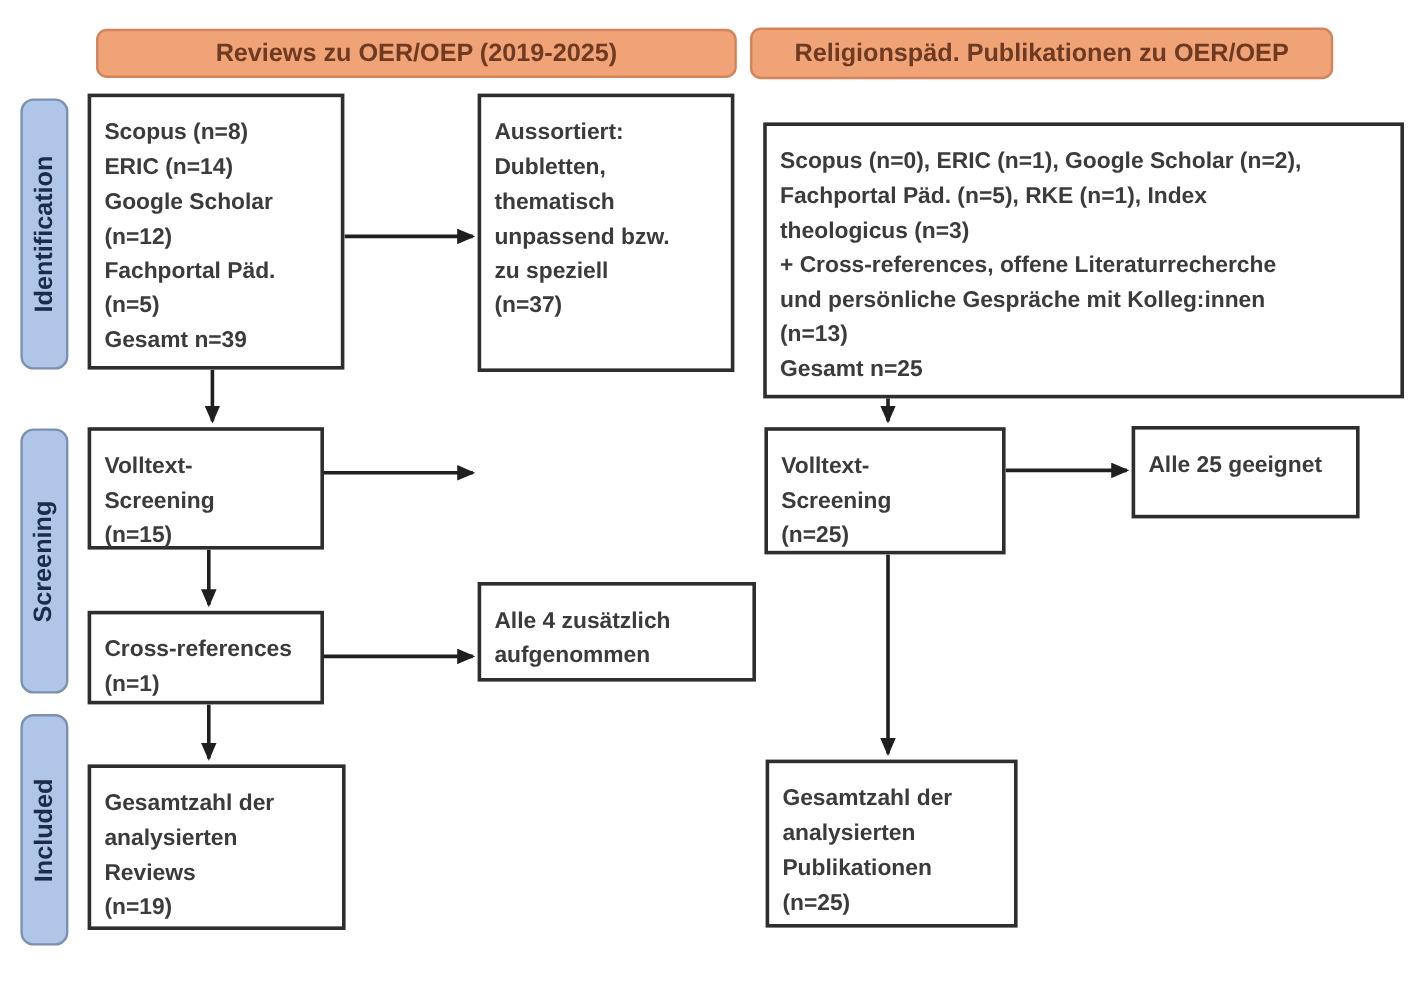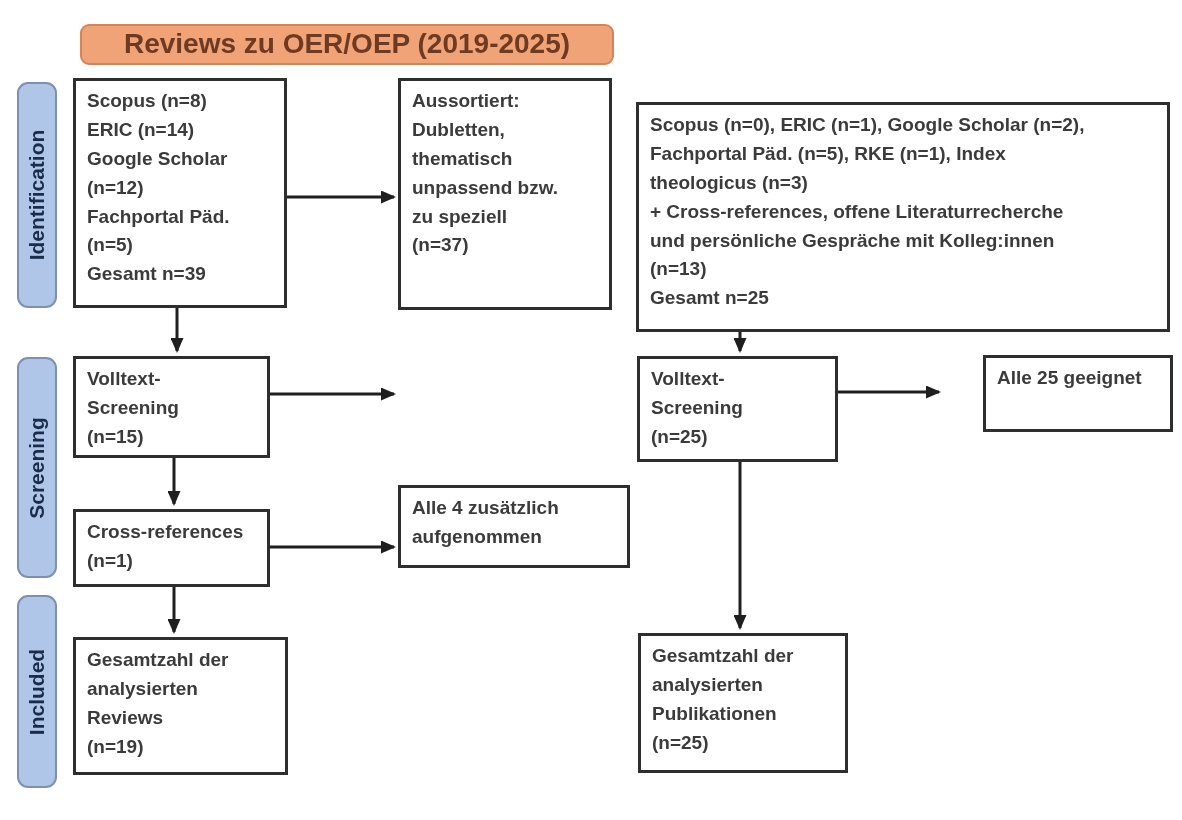--- a/index.html
+++ b/index.html
@@ -15,21 +15,21 @@
   }
   .canvas{position:absolute;left:0;top:0;width:1182px;height:820px;}
   .arrow-layer{position:absolute;left:0;top:0;width:1182px;height:820px;z-index:1;}
 
   .col-header{
     position:absolute;z-index:2;
     background:var(--header-bg);
     border:2px solid var(--header-border);
     border-radius:9px;
     color:var(--header-text);
-    font-weight:700;font-size:28px;
+    font-weight:700;font-size:21px;
     display:flex;align-items:center;justify-content:center;
     text-align:center;line-height:1.1;
   }
   .stage-pill{
     position:absolute;z-index:2;left:17px;width:40px;
     background:var(--stage-bg);
     border:2px solid var(--stage-border);
     border-radius:11px;
     display:flex;align-items:center;justify-content:center;
     box-sizing:border-box;
@@ -40,40 +40,40 @@
     color:var(--stage-text);
     font-weight:700;font-size:21px;
   }
   .flow-box{
     position:absolute;z-index:2;
     background:#FFFFFF;
     border:3px solid var(--box-border);
     box-sizing:border-box;
     color:var(--box-text);
     font-weight:700;font-size:19px;line-height:1.52;
-    padding:6px 11px;
+    padding:16px 11px;
     white-space:pre-line;
     text-align:left;
   }
   
   .hdr-left{left:80px;top:24px;width:530px;height:37px;}
   .hdr-right{left:625px;top:23px;width:482px;height:39px;}
   .pill-identification{top:82px;height:226px;}
   .pill-screening{top:357px;height:221px;}
   .pill-included{top:595px;height:193px;}
   .box-l-sources{left:73px;top:78px;width:214px;height:230px;}
   .box-l-excluded{left:398px;top:78px;width:214px;height:232px;}
   .box-l-fulltext{left:73px;top:356px;width:197px;height:102px;}
   .box-l-fulltext-result{left:398px;top:355px;width:212px;height:77px;}
   .box-l-crossref{left:73px;top:509px;width:197px;height:78px;}
   .box-l-crossref-result{left:398px;top:485px;width:232px;height:83px;}
   .box-l-total{left:73px;top:637px;width:215px;height:138px;}
   .box-r-sources{left:636px;top:78px;width:534px;height:230px;margin-top:24px;}
   .box-r-fulltext{left:637px;top:356px;width:201px;height:106px;}
-  .box-r-fulltext-result{left:943px;top:355px;width:190px;height:77px;margin-left:40px;}
+  .box-r-fulltext-result{left:943px;top:355px;width:190px;height:77px;}
   .box-r-total{left:638px;top:633px;width:210px;height:140px;}
 </style>
 </head>
 <body>
 
 <div class="canvas">
 
   <svg class="arrow-layer" width="1182" height="820" viewBox="0 0 1182 820" xmlns="http://www.w3.org/2000/svg">
     <defs>
       <marker id="ah" markerUnits="userSpaceOnUse" markerWidth="15" markerHeight="13" refX="13" refY="6.5" orient="auto">
@@ -88,20 +88,23 @@
       <line x1="270" y1="547" x2="394" y2="547" marker-end="url(#ah)"></line>
       <line x1="174" y1="587" x2="174" y2="632" marker-end="url(#ah)"></line>
       <line x1="740" y1="308" x2="740" y2="351" marker-end="url(#ah)"></line>
       <line x1="838" y1="392" x2="939" y2="392" marker-end="url(#ah)"></line>
       <line x1="740" y1="462" x2="740" y2="628" marker-end="url(#ah)"></line>
     </g>
   </svg>
 
   <div class="col-header hdr-left">
     <span>Reviews zu OER/OEP (2019-2025)</span>
+  </div>
+  <div class="col-header hdr-right">
+    <span>Religionspäd. Publikationen zu OER/OEP</span>
   </div>
 
   <div class="stage-pill pill-identification">
     <span class="stage-label">Identification</span>
   </div>
   <div class="stage-pill pill-screening">
     <span class="stage-label">Screening</span>
   </div>
   <div class="stage-pill pill-included">
     <span class="stage-label">Included</span>

